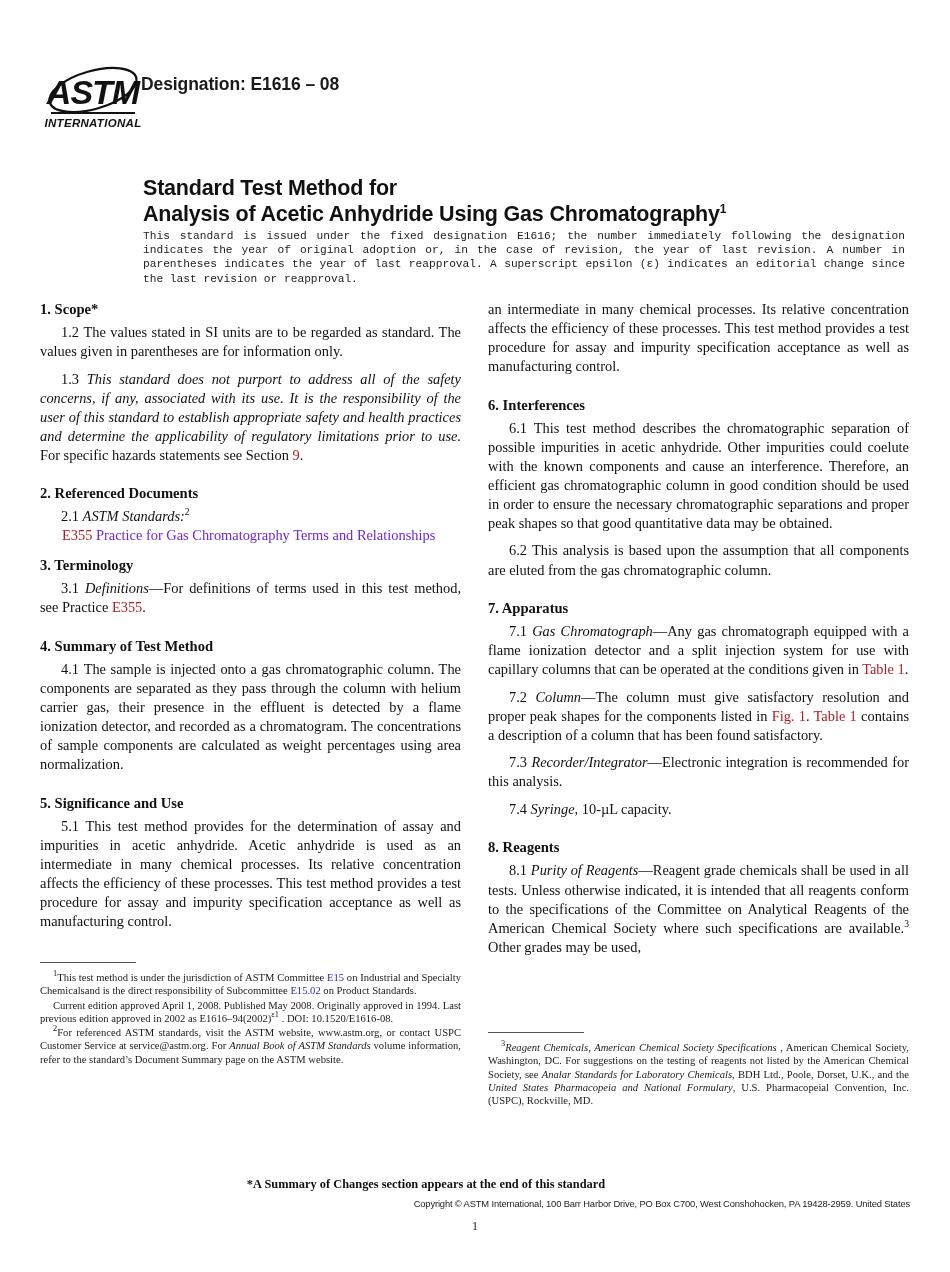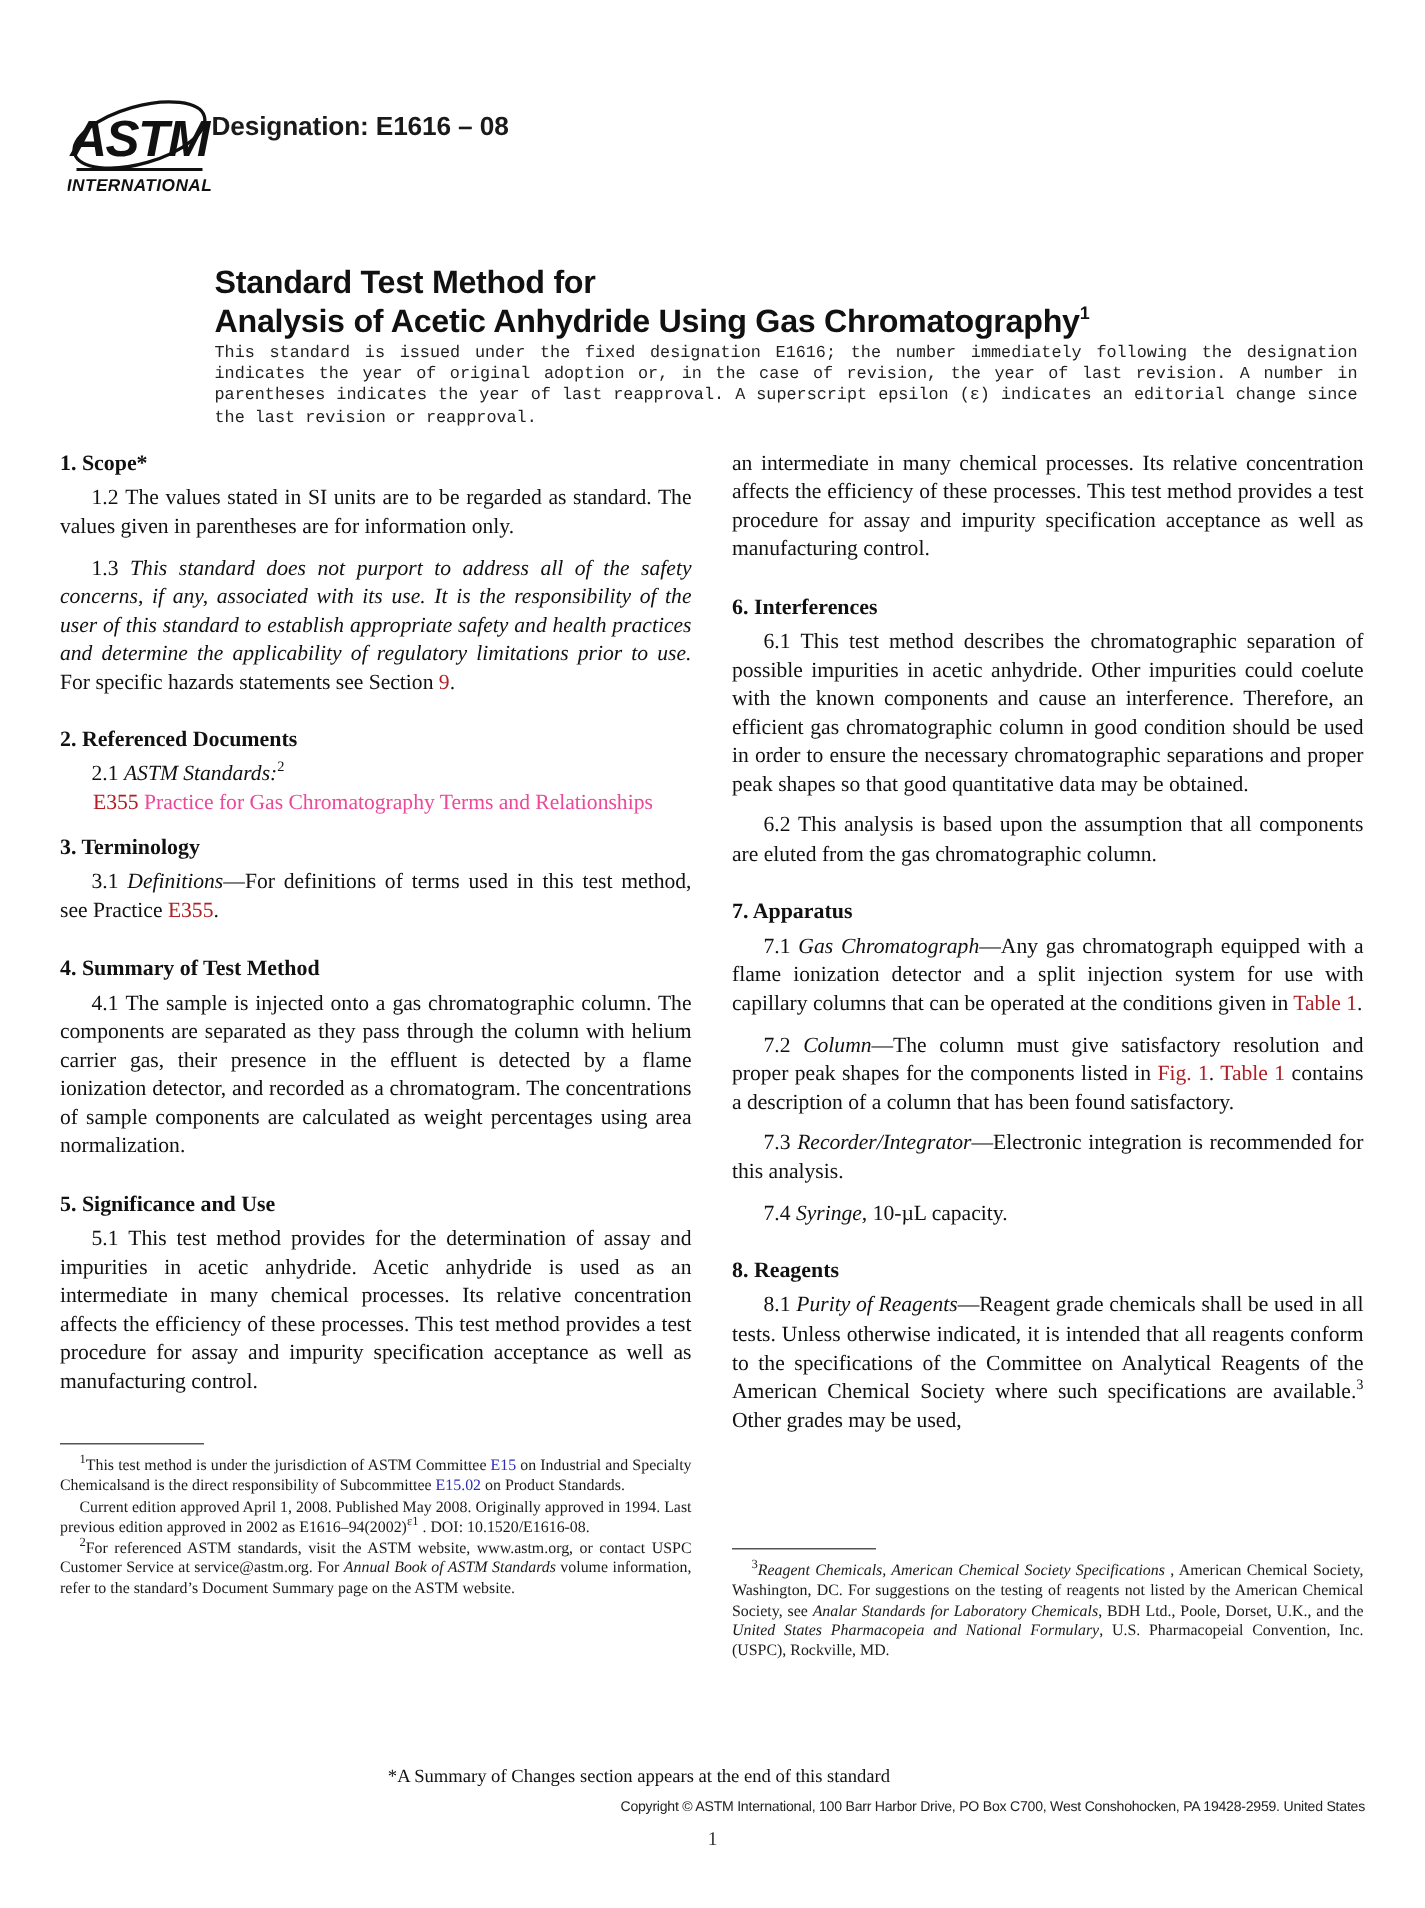--- a/index.html
+++ b/index.html
@@ -108,21 +108,21 @@
   p.para {
     margin: 0;
     padding: 0 0 8.5px 0;
     text-indent: 21px;
     text-align: justify;
   }
   p.para.last { padding-bottom: 0; }
   p.noindent { text-indent: 0; }
   .it { font-style: italic; }
   .xref-red  { color: #b11d22; }
-  .xref-blue { color: #ec4899; }
+  .xref-blue { color: #6d28d9; }
   .xref-navy { color: #2a2ab5; }
   sup.fn { font-size: 9.6px; vertical-align: super; line-height: 0; }
 
   
   .std-list {
     margin: 0;
     padding: 0 0 0 22px;
     text-indent: -0px;
     text-align: left;
     line-height: 19.05px;
@@ -158,21 +158,21 @@
   .footnotes p + p { padding-top: 1px; }
   .footnotes sup { font-size: 8.4px; vertical-align: super; line-height: 0; }
 
   
   .summary-note {
     position: absolute;
     left: 0; top: 1177px;
     width: 852px;
     text-align: center;
     font-size: 12.4px;
-    font-weight: normal;
+    font-weight: bold;
     color: #111;
   }
   .copyright {
     position: absolute;
     left: 40px; top: 1198px;
     width: 870px;
     font-family: "Liberation Sans", sans-serif;
     font-size: 9.4px;
     color: #222;
     letter-spacing: -0.15px;

